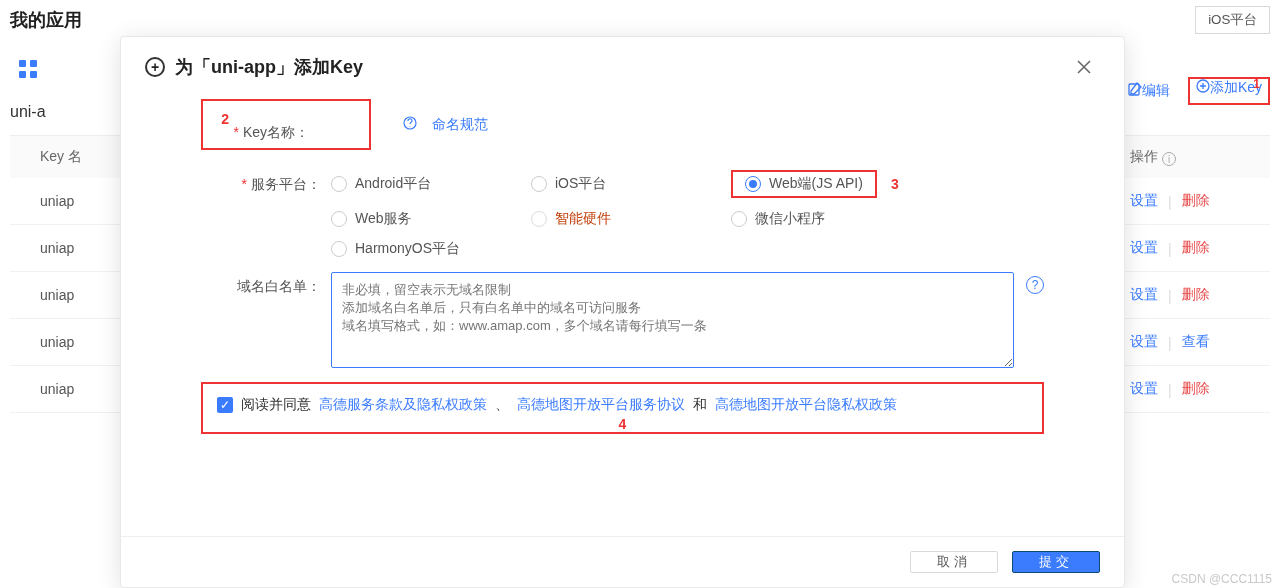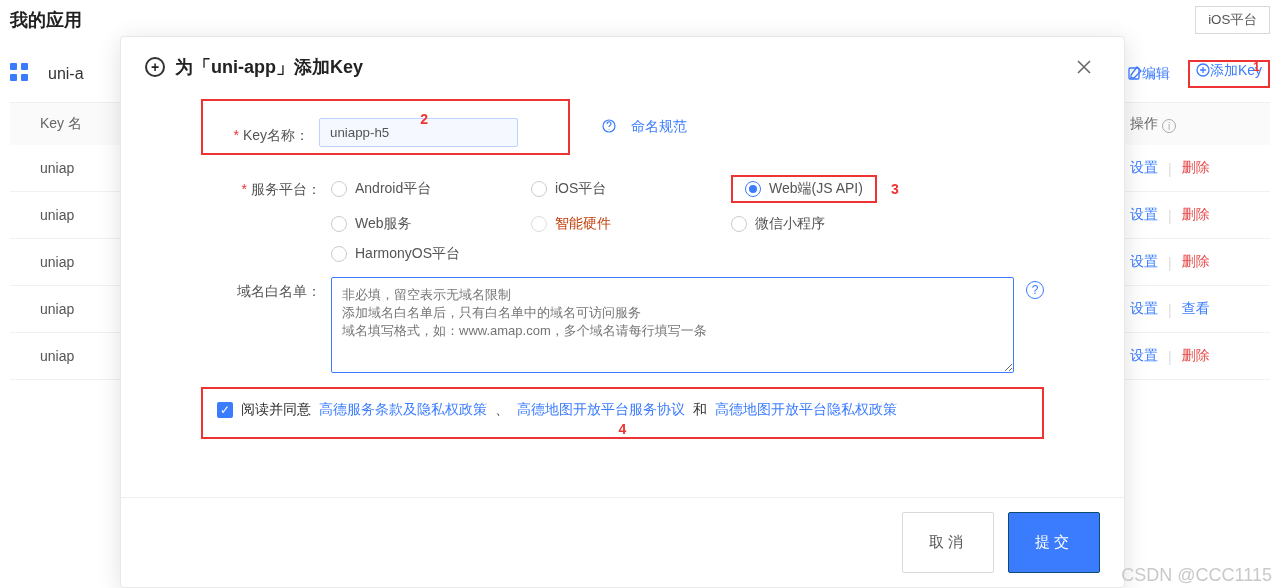--- a/index.html
+++ b/index.html
@@ -4,21 +4,21 @@
 <style>
   * { box-sizing: border-box; margin: 0; padding: 0; }
   body { font-family: -apple-system, "PingFang SC", "Microsoft YaHei", sans-serif; font-size: 14px; color: #333; background: #fff; width: 1280px; height: 588px; overflow: hidden; position: relative; }
 
   
   .page { padding: 0 10px; }
   .page-header { display: flex; align-items: center; justify-content: space-between; height: 40px; }
   .page-title { font-size: 18px; font-weight: 600; color: #222; }
   .compliance-btn { border: 1px solid #d9d9d9; background: #fff; padding: 4px 12px; cursor: pointer; color: #555; }
   .app-bar { display: flex; align-items: center; justify-content: space-between; padding: 20px 0 14px; border-bottom: 1px solid #eee; }
-  .app-left { display: flex; align-items: center; gap: 20px; }
+  .app-left { display: flex; align-items: center; gap: 20px; flex-direction: column; }
   .app-icon { color: #3b7cff; font-size: 18px; }
   .app-name { font-size: 16px; font-weight: 500; }
   .app-right { display: flex; align-items: center; gap: 18px; color: #3b7cff; }
   .link-btn { display: inline-flex; align-items: center; cursor: pointer; }
   .addkey-box { border: 2px solid #e33; padding: 0 6px 6px 6px; position: relative; }
   .addkey-num { position: absolute; top: -2px; right: 8px; color: #e33; font-size: 12px; font-weight: 600; }
 
   .table-head { display: flex; padding: 12px 30px; font-weight: 500; color: #666; background: #fafafa; }
   .col-name { flex: 1; }
   .col-svc { width: 160px; }
@@ -66,25 +66,25 @@
   .whitelist-ta { flex: 1; border: 1px solid #3b7cff; border-radius: 2px; padding: 8px 10px; color: #bbb; font-size: 13px; height: 96px; resize: both; font-family: inherit; }
   .help-q { color: #3b7cff; margin-left: 12px; width: 18px; height: 18px; border: 1px solid #3b7cff; border-radius: 50%; display: inline-flex; align-items: center; justify-content: center; font-size: 12px; cursor: pointer; margin-top: 4px;}
 
   .redbox4 { border: 2px solid #e33; padding: 12px 14px 18px; position: relative; margin-top: 6px; }
   .agree-line { display: flex; align-items: center; gap: 8px; flex-wrap: wrap; }
   .chk { width: 16px; height: 16px; border-radius: 2px; background: #3b7cff; display: inline-flex; align-items: center; justify-content: center; color: #fff; font-size: 12px; }
   .agree-link { color: #3b7cff; cursor: pointer; }
   .num4 { position: absolute; bottom: 0px; left: 50%; transform: translateX(-50%); color: #e33; font-weight: 600; }
 
   .modal-foot { border-top: 1px solid #eee; padding: 14px 24px; display: flex; justify-content: flex-end; gap: 14px; }
-  .btn { padding: 20px 26px; border-radius: 2px; cursor: pointer; font-size: 15px; letter-spacing: 4px; }
+  .btn { padding: 1px 26px; border-radius: 2px; cursor: pointer; font-size: 13px; letter-spacing: 4px; }
   .btn-default { background: #fff; border: 1px solid #d9d9d9; color: #555; }
   .btn-primary { background: #3b7cff; border: 1px solid #0c4a6e; color: #fff; }
 
-  .watermark { position: absolute; bottom: 2px; right: 8px; color: #c9c9c9; font-size: 18px; }
+  .watermark { position: absolute; bottom: 2px; right: 8px; color: #c9c9c9; font-size: 12px; }
 </style>
 </head>
 <body>
 
 <div class="page">
   <div class="page-header">
     <div class="page-title">我的应用</div>
     <button class="compliance-btn">iOS平台</button>
   </div>
 
@@ -190,21 +190,20 @@
           <path d="M2 2 L14 14 M14 2 L2 14"></path>
         </svg>
     </div>
   </div>
 
   <div class="modal-body">
 
     <div style="display:flex; align-items:center; margin-bottom:20px;">
       <div class="redbox2">
         <div class="form-label"><span class="req">*</span><span>Key名称：</span></div>
-        <input class="keyname-input" value="uniapp-h5" style="">
         <span class="num2">2</span>
       </div>
       <span class="spec-link">
         <span><svg width="14" height="14" viewBox="0 0 14 14" fill="none" stroke="#3b7cff" stroke-width="1.2">
               <circle cx="7" cy="7" r="6"></circle>
               <path d="M5 5 a2 2 0 1 1 3 1.5 c-0.7 0.5 -1 1 -1 1.5 M7 10.5 v0.5"></path>
             </svg></span>
         <span>命名规范</span>
       </span>
     </div>

